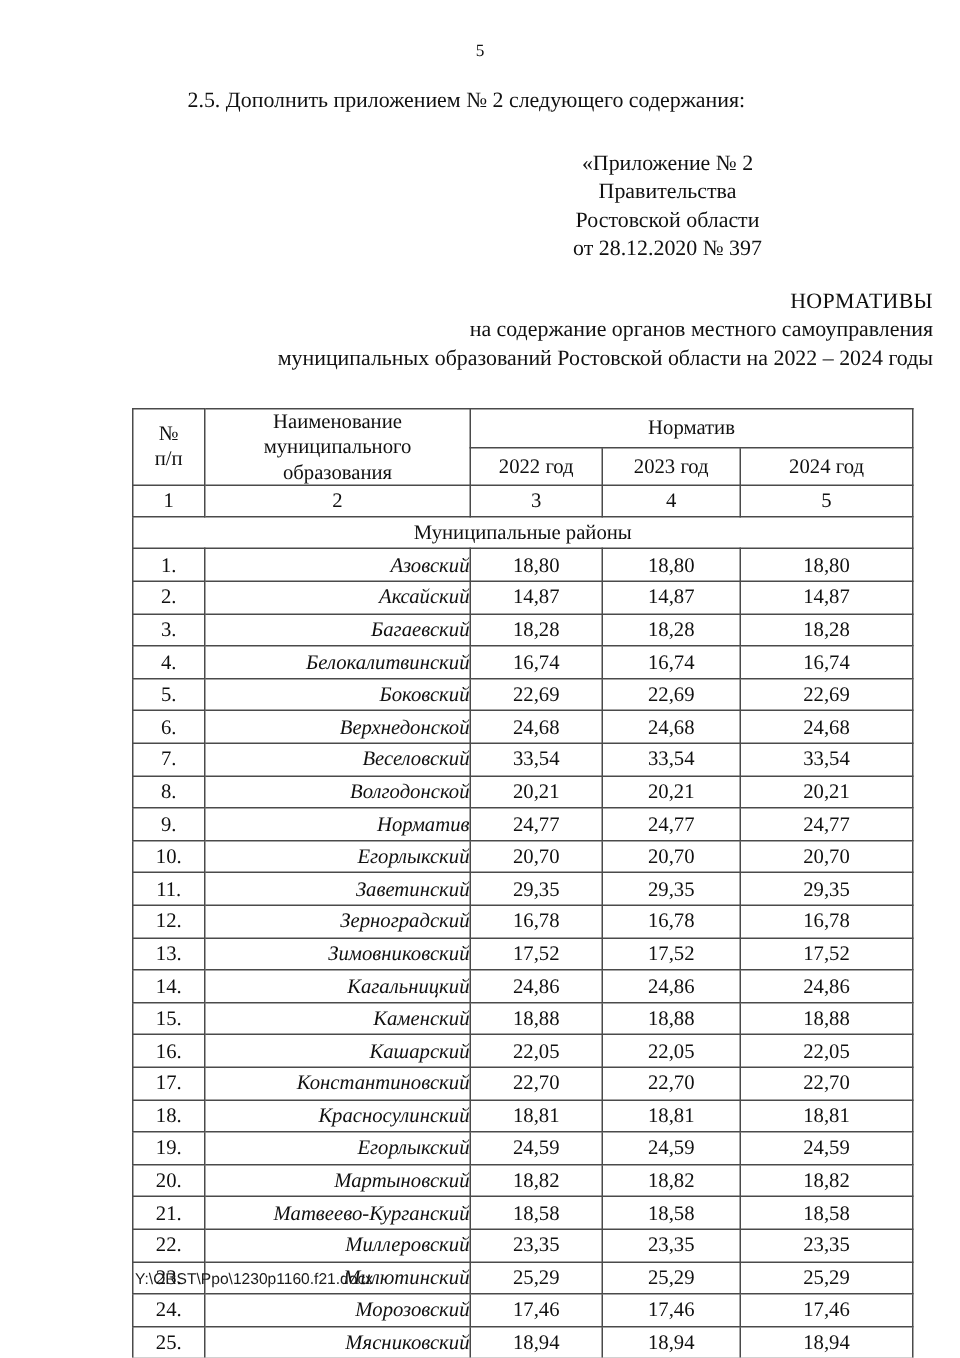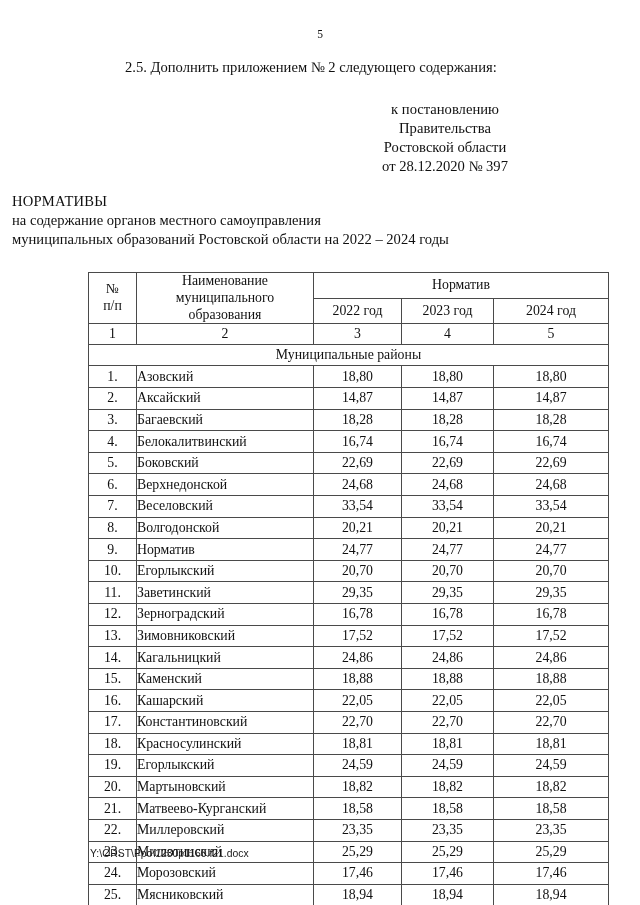--- a/index.html
+++ b/index.html
@@ -45,23 +45,23 @@
     text-align: center;
     font-size: 14.6px;
     line-height: 1.30;
   }
   .appendix-block div {
     white-space: nowrap;
   }
   .title-block {
     position: absolute;
     top: 192px;
-    left: 12px;
+    left: 22px;
     width: 600px;
-    text-align: left;
+    text-align: right;
     font-size: 14.6px;
     line-height: 1.30;
   }
   .title-block .t-main {
     letter-spacing: 0.2px;
   }
   table.norm {
     position: absolute;
     top: 272px;
     left: 88px;
@@ -98,23 +98,24 @@
     height: 20px;
     font-size: 13.8px;
     margin-left: 13px;
   }
   .cell-idx {
     text-align: center;
     height: 20.6px;
     font-size: 13.8px;
   }
   .cell-name {
-    text-align: left;
+    text-align: right;
     padding-left: 7px;
     font-size: 13.8px;
+    font-style: italic;
   }
   .cell-val {
     text-align: center;
     font-size: 13.8px;
   }
   .footer-path {
     position: absolute;
     top: 848px;
     left: 90px;
     font-size: 10.4px;
@@ -125,21 +126,21 @@
 </head>
 <body>
 
 <div class="page">
 
   <div class="page-number">5</div>
 
   <div class="intro-para">2.5. Дополнить приложением № 2 следующего содержания:</div>
 
   <div class="appendix-block">
-    <div>к постановлению</div>
+    <div>«Приложение № 2</div>
     <div>Правительства</div>
     <div>Ростовской области</div>
     <div>от 28.12.2020 № 397</div>
   </div>
 
   <div class="title-block">
     <div class="t-main">НОРМАТИВЫ</div>
     <div>на содержание органов местного самоуправления</div>
     <div>муниципальных образований Ростовской области на 2022 – 2024 годы</div>
   </div>

